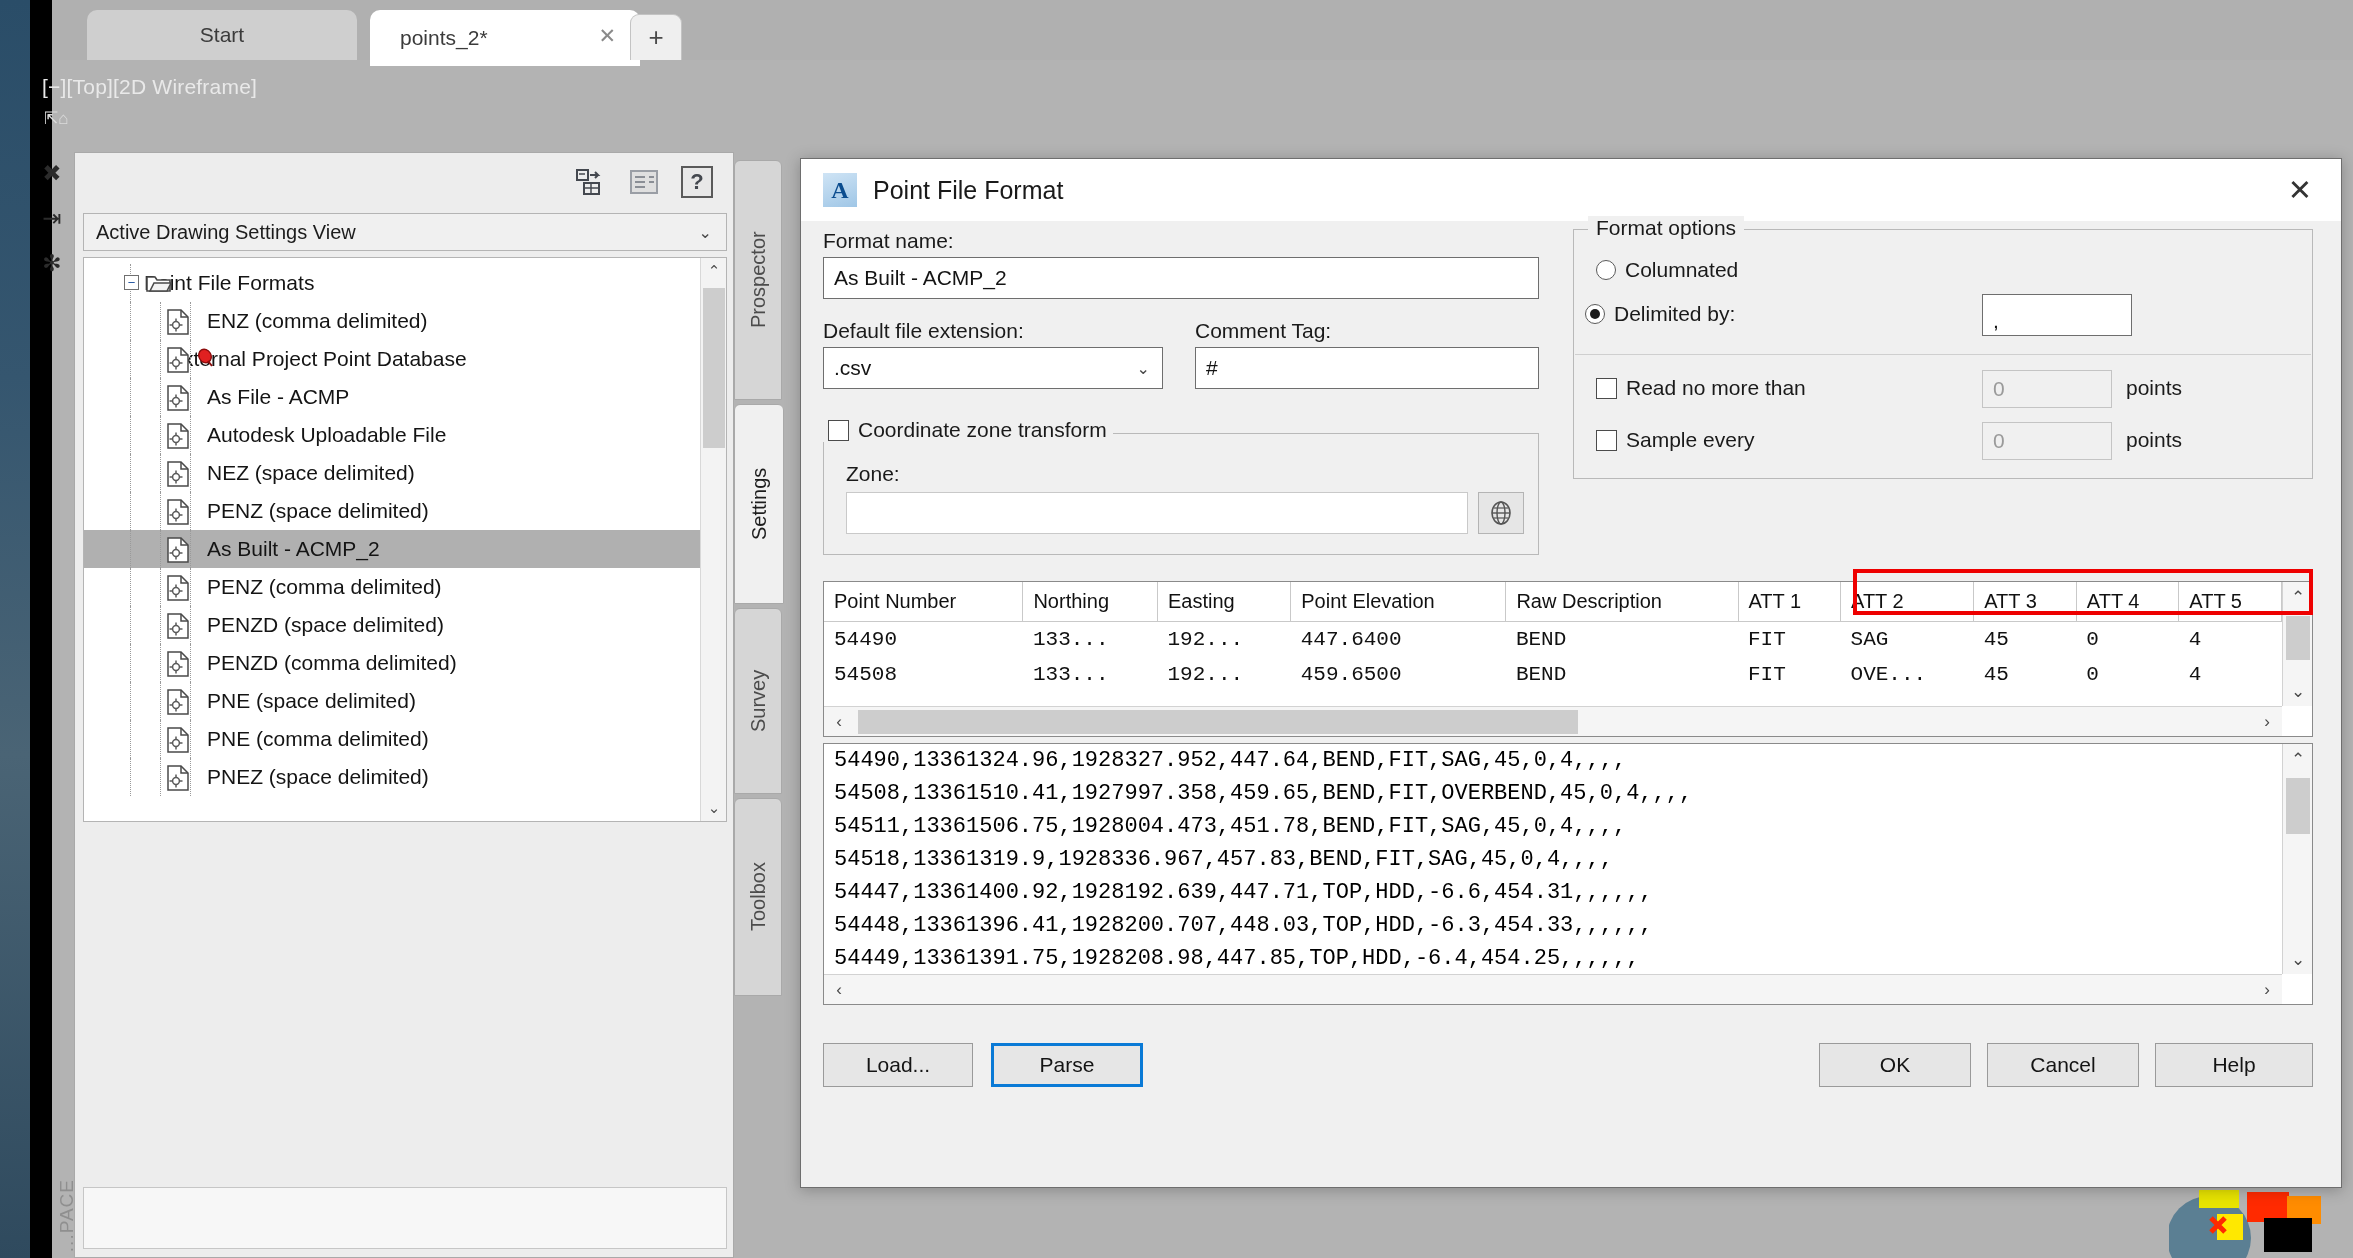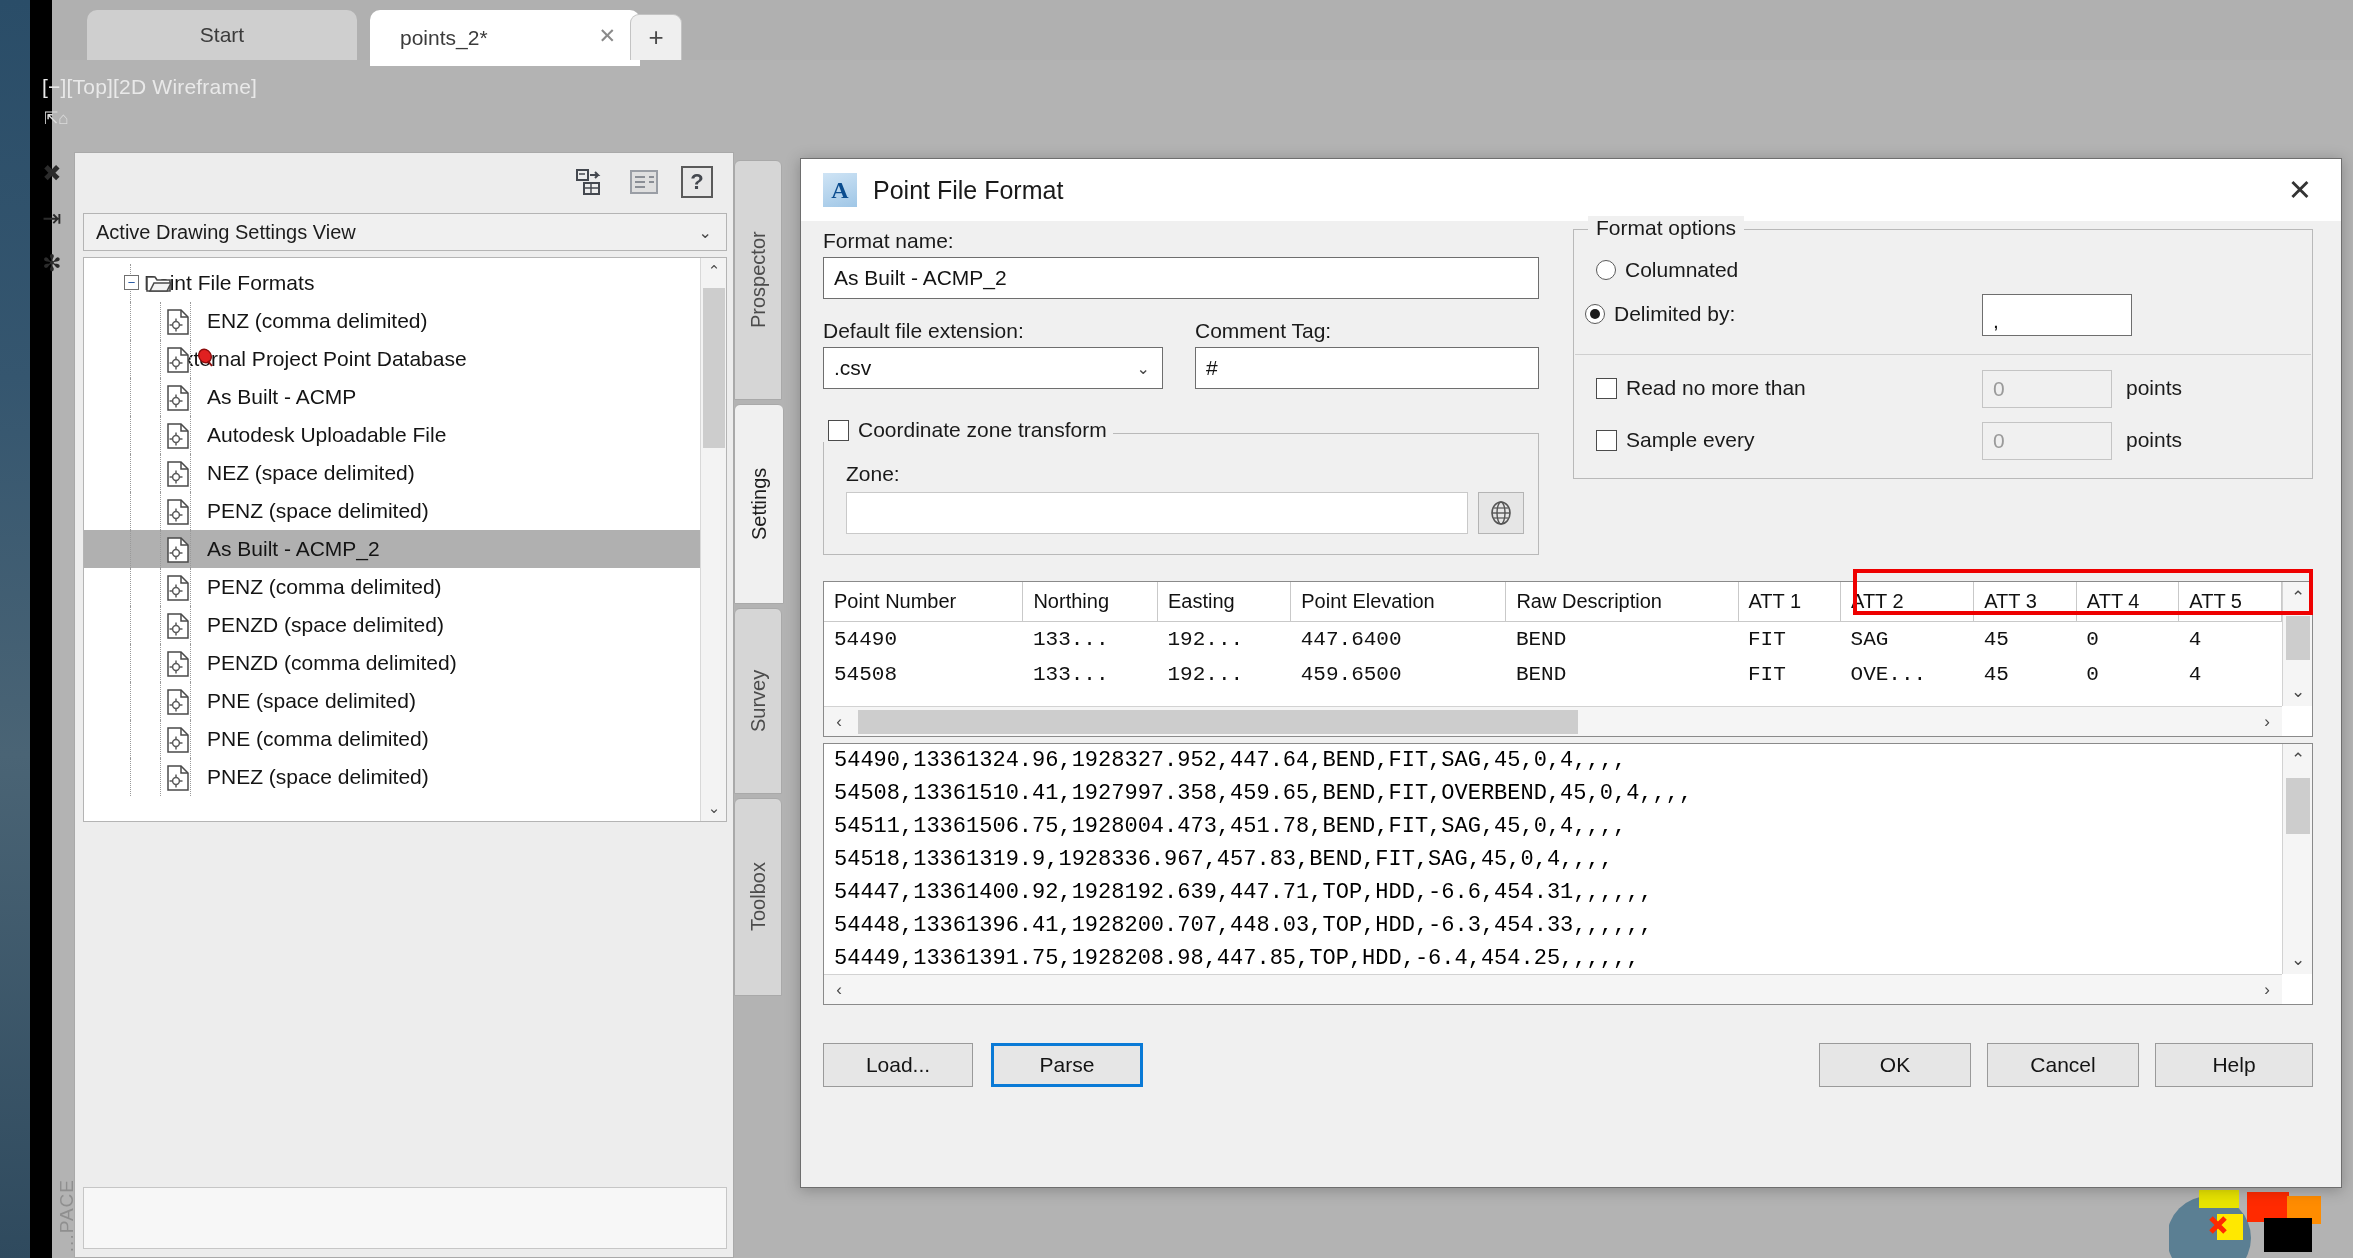--- a/index.html
+++ b/index.html
@@ -484,21 +484,21 @@
             <div class="tree-item">
               <span class="guide g1"></span>
               <span class="guide g2"></span>
               <span class="guide g3"></span>
               <span class="file-ico"><svg width="24" height="26" viewBox="0 0 24 26">
                   <path d="M2 1 h13 l7 7 v17 H2 z" fill="#fff" stroke="#4a4a4a" stroke-width="1.5"></path>
                   <path d="M15 1 v7 h7" fill="none" stroke="#4a4a4a" stroke-width="1.5"></path>
                   <circle cx="10" cy="16" r="3.4" fill="none" stroke="#5a5a5a" stroke-width="1.5"></circle>
                   <path d="M10 9.5 v3 M10 19.5 v3 M3.5 16 h3 M13.5 16 h3" stroke="#5a5a5a" stroke-width="1.5"></path>
                 </svg></span>
-              <span>As Built - ACMP</span>
+              <span>As File - ACMP</span>
             </div>
             <div class="tree-item">
               <span class="guide g1"></span>
               <span class="guide g2"></span>
               <span class="guide g3"></span>
               <span class="file-ico"><svg width="24" height="26" viewBox="0 0 24 26">
                   <path d="M2 1 h13 l7 7 v17 H2 z" fill="#fff" stroke="#4a4a4a" stroke-width="1.5"></path>
                   <path d="M15 1 v7 h7" fill="none" stroke="#4a4a4a" stroke-width="1.5"></path>
                   <circle cx="10" cy="16" r="3.4" fill="none" stroke="#5a5a5a" stroke-width="1.5"></circle>
                   <path d="M10 9.5 v3 M10 19.5 v3 M3.5 16 h3 M13.5 16 h3" stroke="#5a5a5a" stroke-width="1.5"></path>

